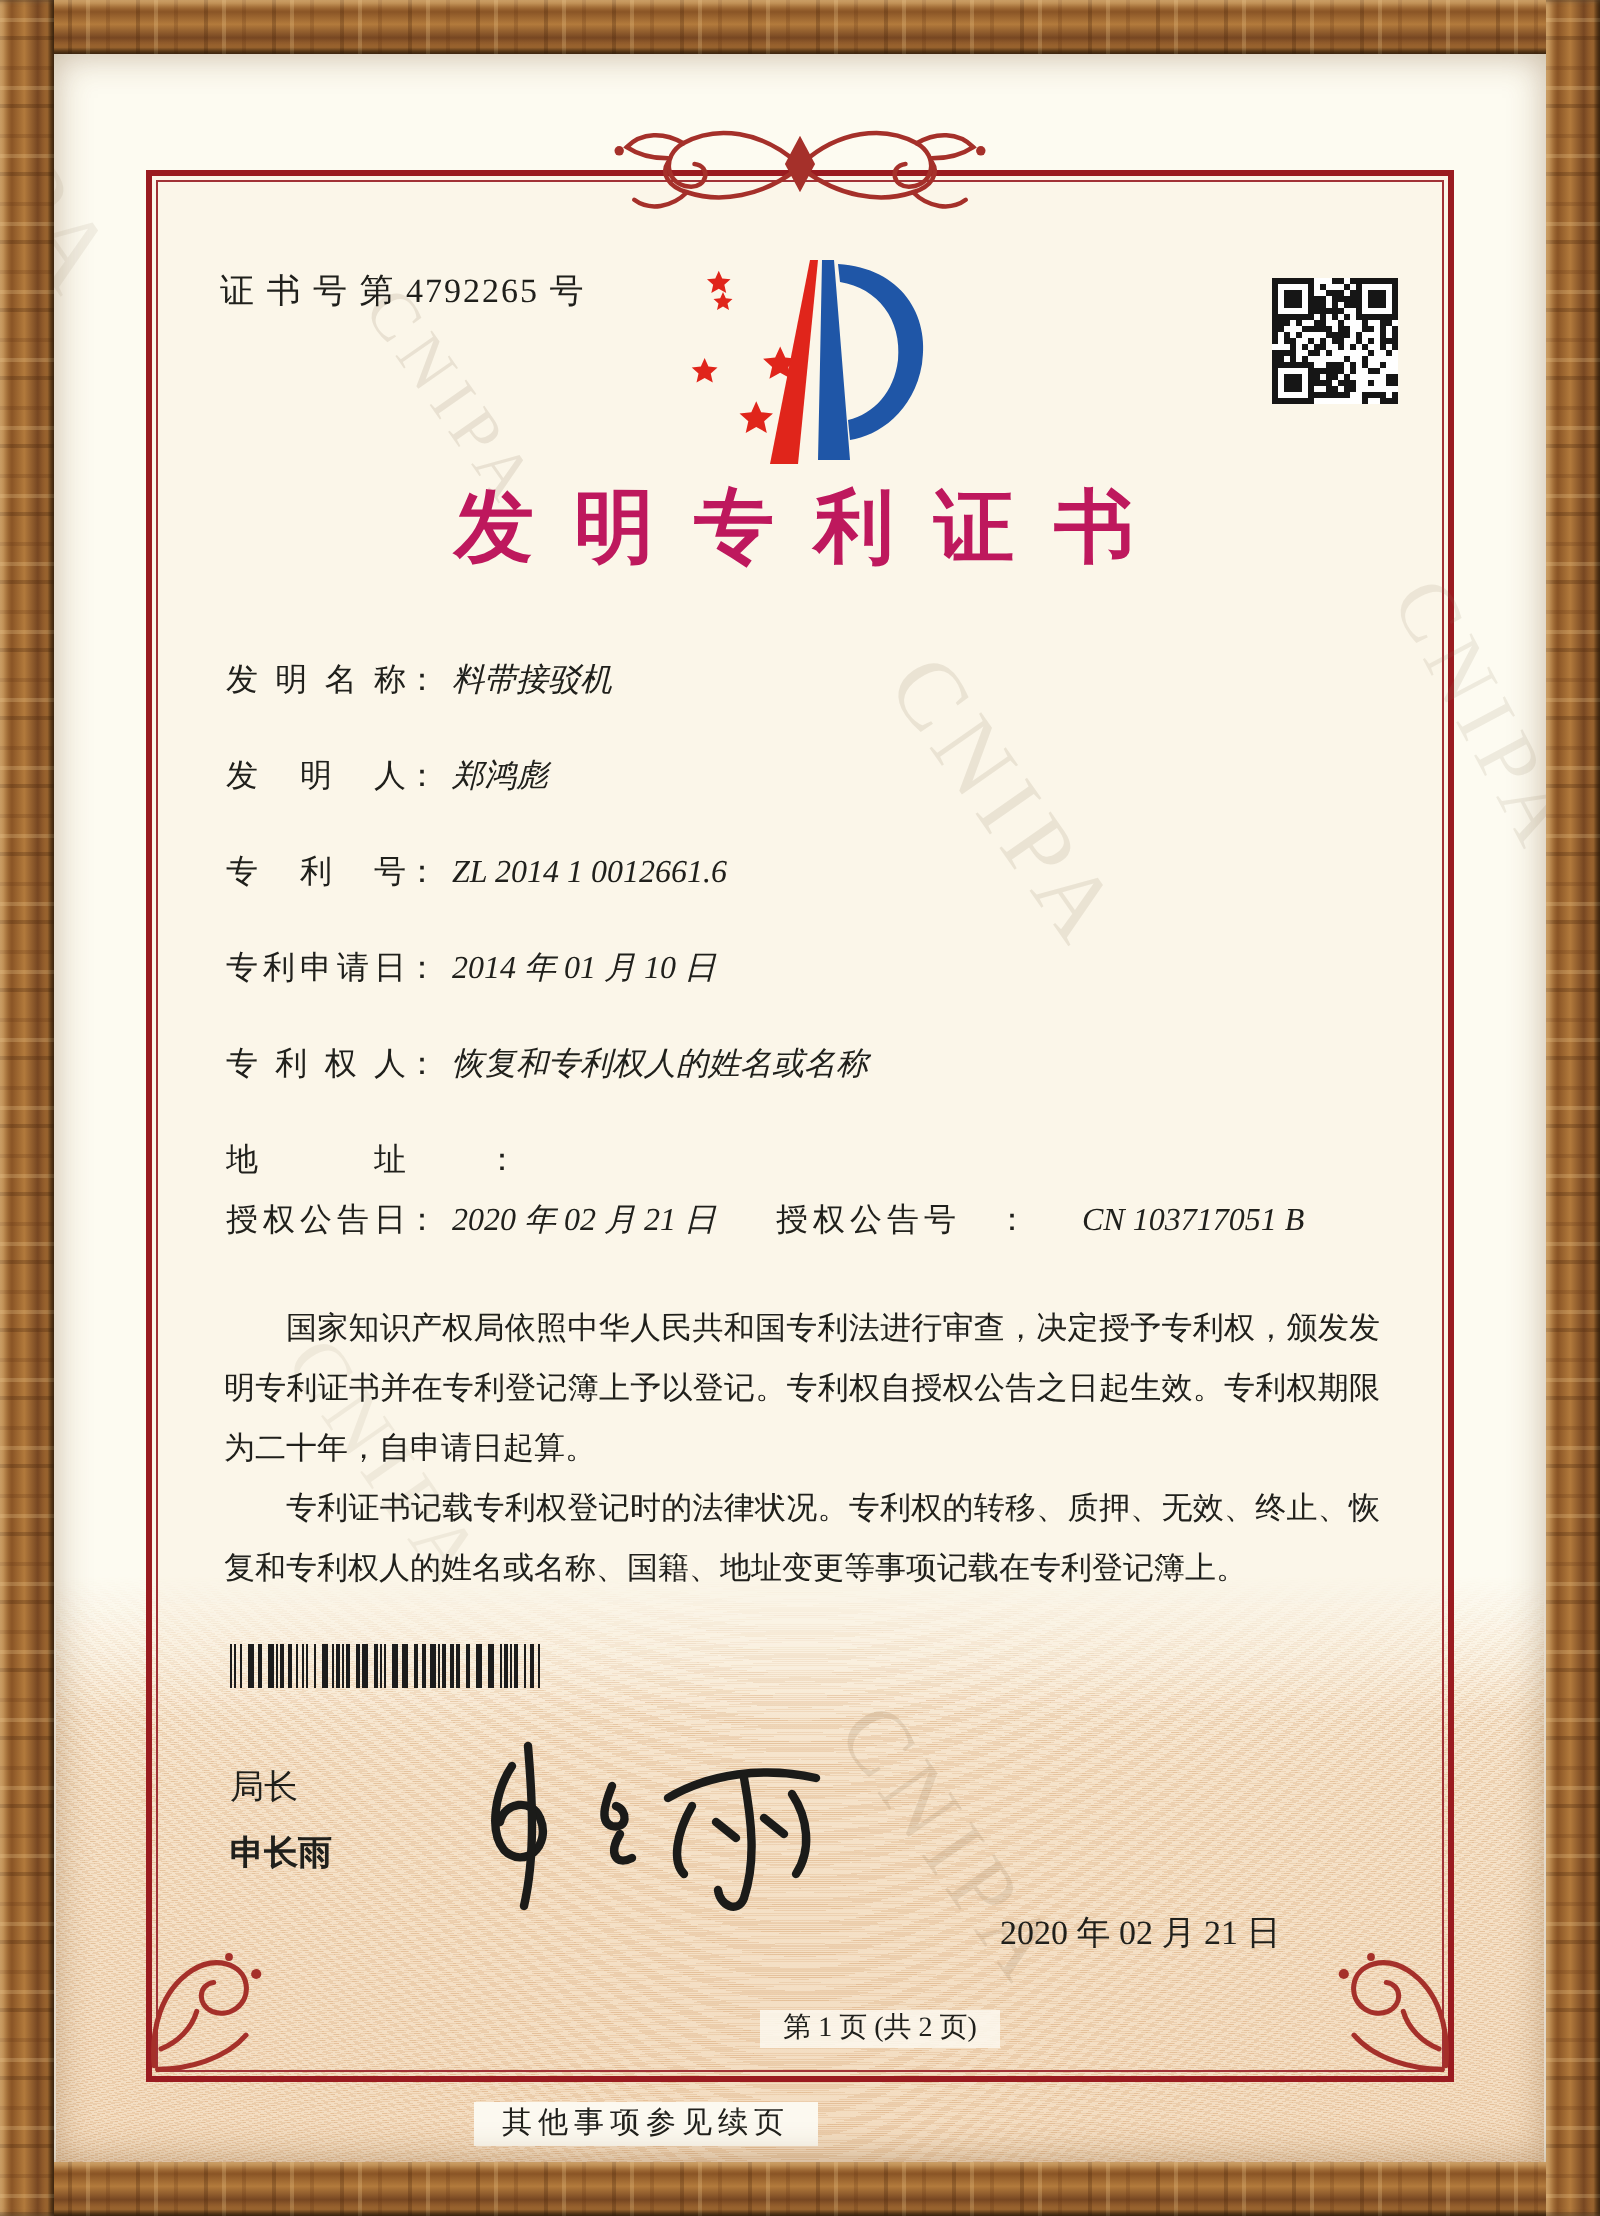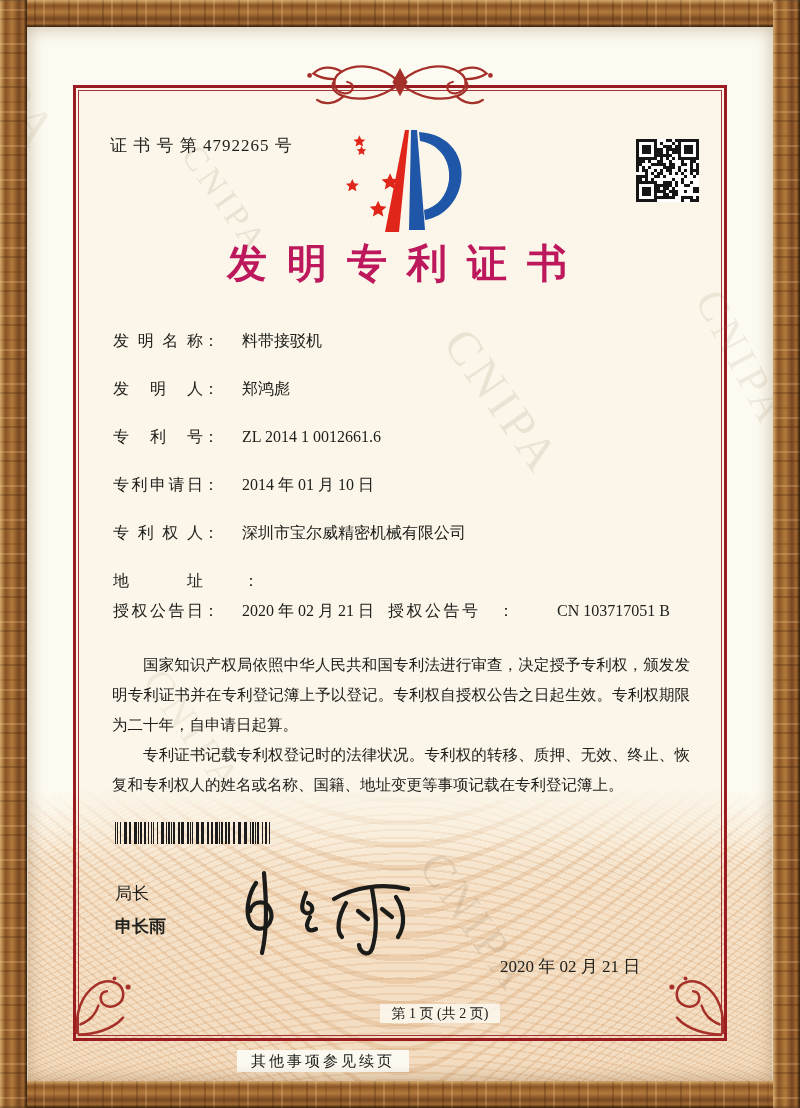--- a/index.html
+++ b/index.html
@@ -61,21 +61,21 @@
   .logo{left:333px;top:124px;width:150px;height:114px;}
   .qr{left:636px;top:139px;width:63px;height:63px;}
   .title{left:73px;top:236px;width:648px;text-align:center;font-size:40px;font-weight:bold;
     letter-spacing:20px;text-indent:20px;color:#be185d;}
 
   .fields{left:113px;top:329px;width:578px;font-size:16px;}
   .f-row{line-height:24px;margin-bottom:24px;display:flex;align-items:center;}
   .f-row.addr{margin-bottom:6px;gap:40px;}
   .f-label{display:inline-block;width:90px;text-align:justify;text-align-last:justify;flex:0 0 90px;}
   .f-colon{flex:0 0 auto;}
-  .f-value{margin-left:23px;max-width:452px;}
+  .f-value{margin-left:7px;max-width:452px;font-style:italic;}
   .pair1{display:flex;width:275px;flex:0 0 275px;}
   .pair2{display:flex;gap:20px;}
 
   .paras{left:112px;top:650px;width:578px;font-size:15.5px;line-height:30px;text-align:justify;}
   .paras p{margin:0;text-indent:2em;}
 
   .barcode{left:115px;top:822px;width:162px;height:22px;}
   .sig-role{left:115px;top:882px;font-size:17px;}
   .sig-name{left:115px;top:915px;font-size:17px;font-weight:bold;}
   .signature{left:222px;top:868px;width:200px;height:88px;}
@@ -333,21 +333,21 @@
       <span class="f-value">ZL 2014 1 0012661.6</span>
     </div>
     <div class="f-row">
       <span class="f-label">专利申请日</span>
         <span class="f-colon">：</span>
       <span class="f-value">2014 年 01 月 10 日</span>
     </div>
     <div class="f-row">
       <span class="f-label">专利权人</span>
         <span class="f-colon">：</span>
-      <span class="f-value">深圳市宝尔威精密机械有限公司</span>
+      <span class="f-value">恢复和专利权人的姓名或名称</span>
     </div>
     <div class="f-row addr">
       <span class="f-label">地址</span>
         <span class="f-colon">：</span>
     </div>
     <div class="f-row">
       <span class="pair1">
         <span class="f-label">授权公告日</span>
           <span class="f-colon">：</span>
         <span class="f-value">2020 年 02 月 21 日</span>

